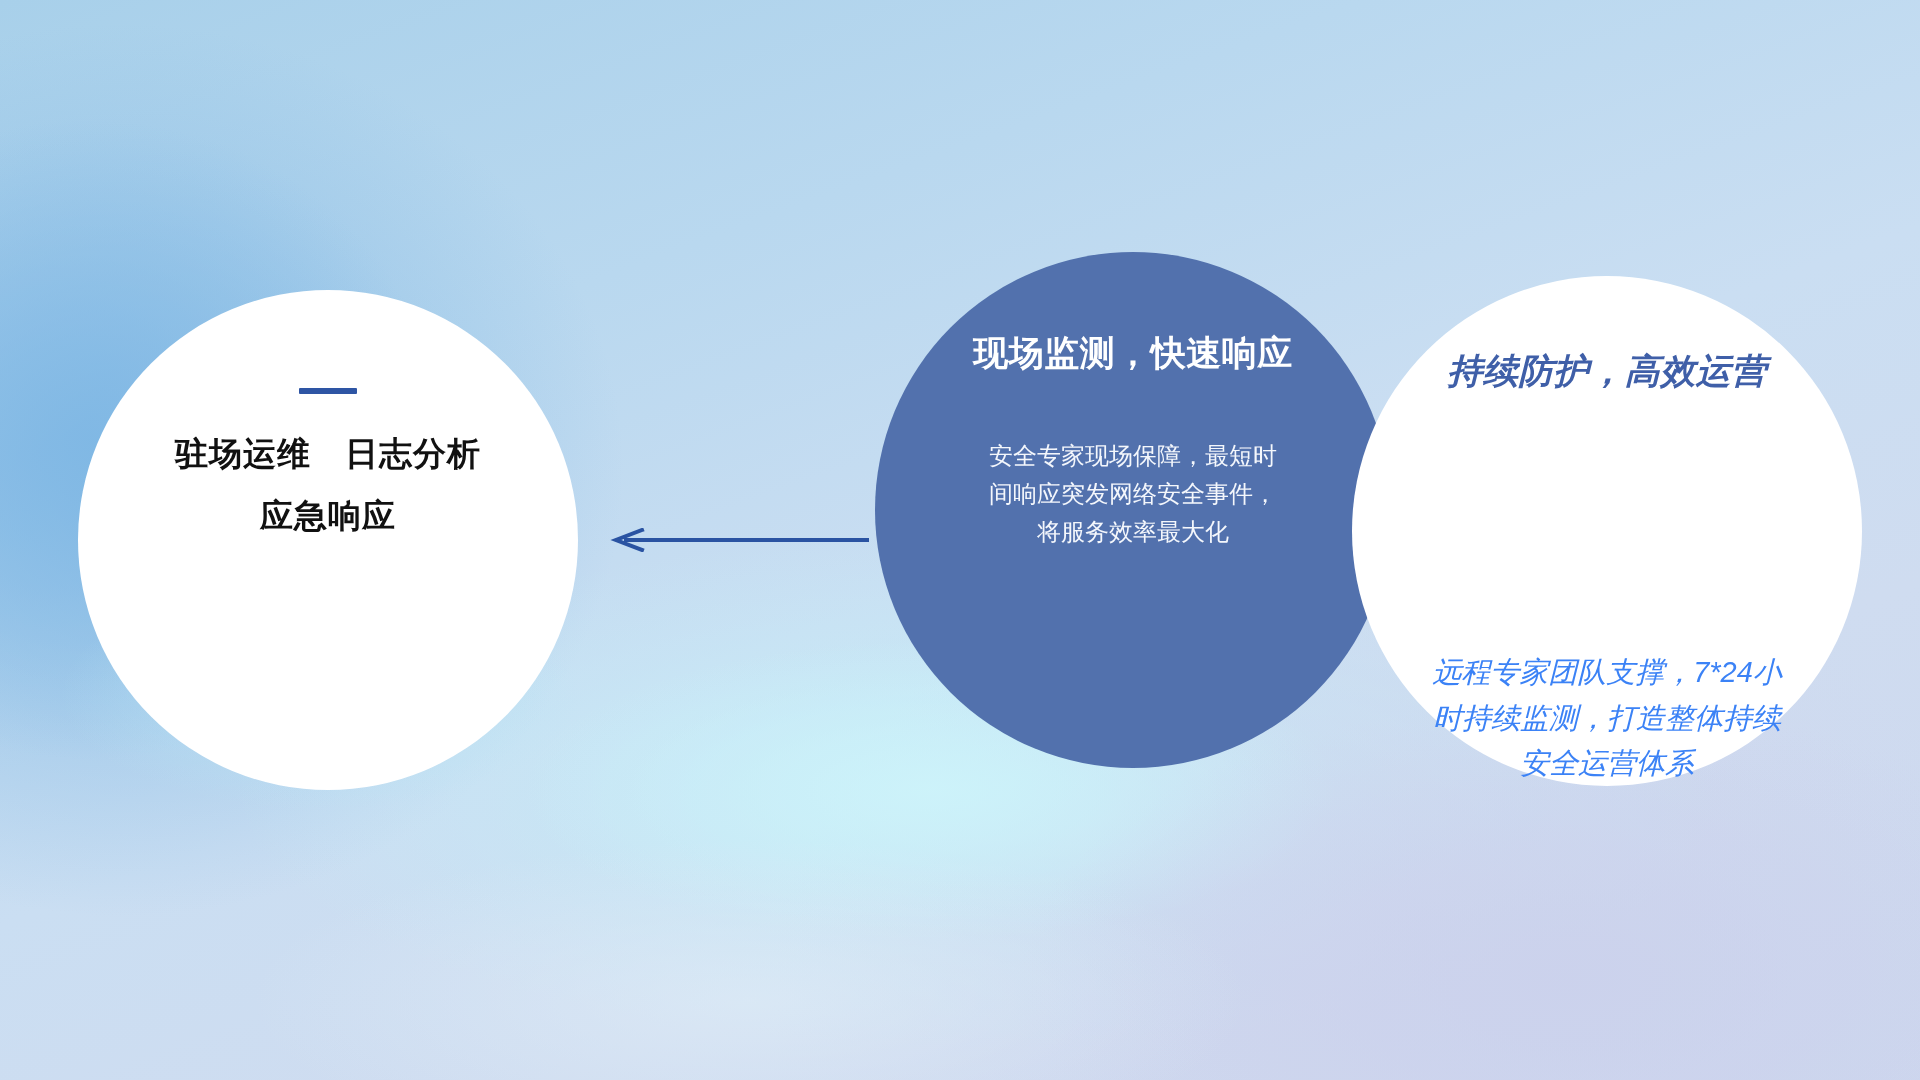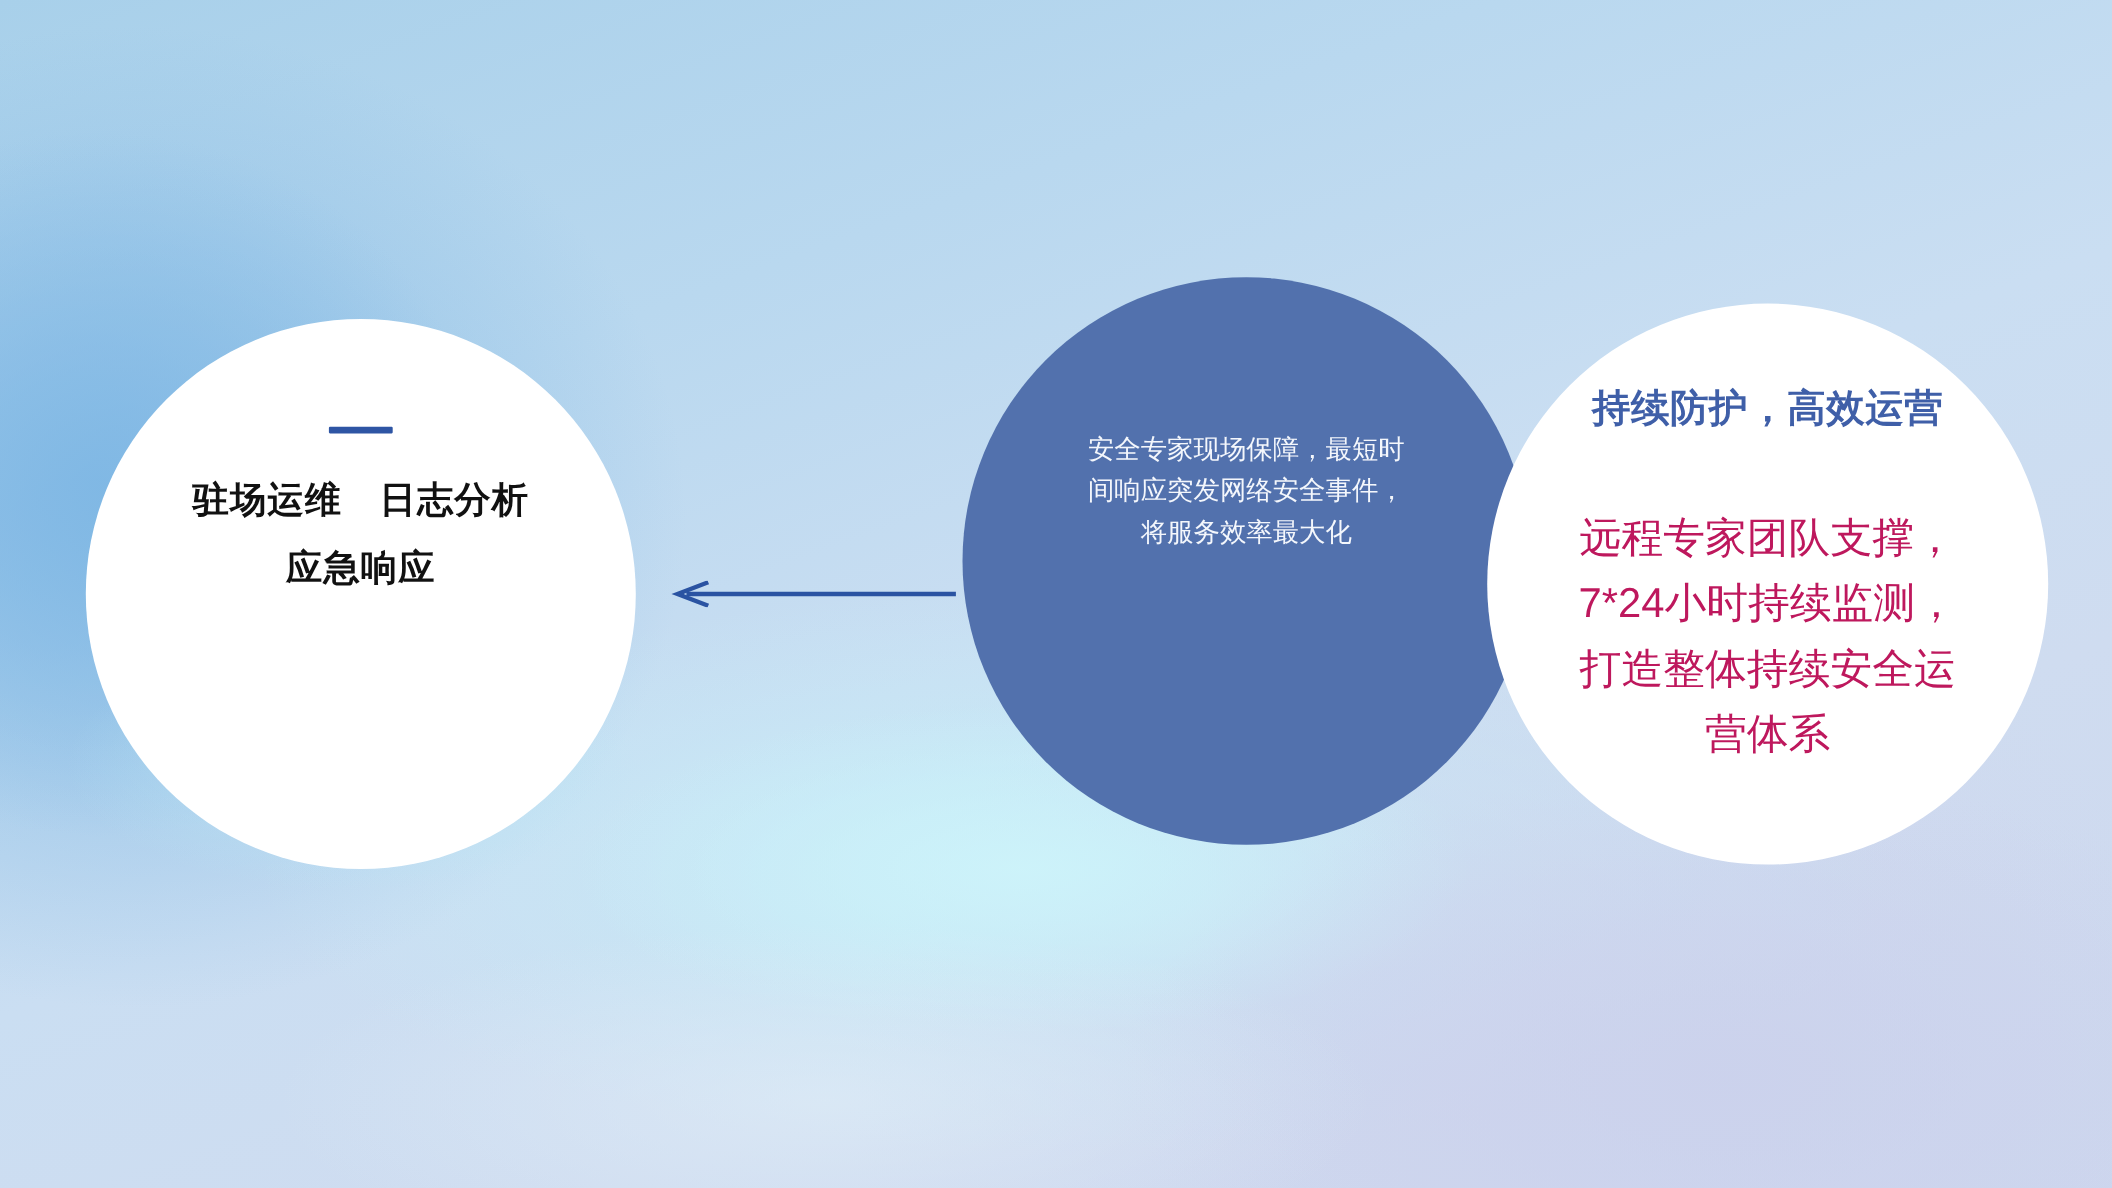--- a/index.html
+++ b/index.html
@@ -117,36 +117,37 @@
     line-height: 1.58;
     color: #f4f7fc;
     text-align: center;
   }
 
   .circle-right {
     left: 1352px; top: 276px;
     width: 510px; height: 510px;
     background: #ffffff;
     z-index: 6;
-    justify-content: flex-start;
+    justify-content: space-between;
     padding-top: 72px;
+    font-style: italic;
   }
   .right-title {
     font-size: 35px;
     font-weight: bold;
     color: #3f5fa8;
     letter-spacing: 0.5px;
     white-space: nowrap;
   }
   .right-body {
     margin-top: 66px;
     width: 372px;
-    font-size: 38px;
+    font-size: 29px;
     line-height: 1.56;
-    color: #be185d;
+    color: #3b82f6;
     text-align: center;
   }
 
   
   .arrow {
     position: absolute;
     left: 608px;
     top: 528px;
     width: 262px;
     height: 24px;
@@ -173,20 +174,21 @@
   </div>
 
   <div class="arrow">
     <svg width="262" height="24" viewBox="0 0 262 24" aria-hidden="true">
       <line x1="261" y1="12" x2="16" y2="12" stroke="#2a53a2" stroke-width="4"></line>
       <polyline points="34,2 8,12 34,22" fill="none" stroke="#2a53a2" stroke-width="4" stroke-linecap="square" stroke-linejoin="miter"></polyline>
     </svg>
   </div>
 
   <div class="circle circle-mid">
+    <div class="mid-title">现场监测，快速响应</div>
     <div class="mid-body">安全专家现场保障，最短时间响应突发网络安全事件，将服务效率最大化</div>
   </div>
 
   <div class="circle circle-right">
     <div class="right-title">持续防护，高效运营</div>
     <div class="right-body">远程专家团队支撑，7*24小时持续监测，打造整体持续安全运营体系</div>
   </div>
 
 </div>
 

